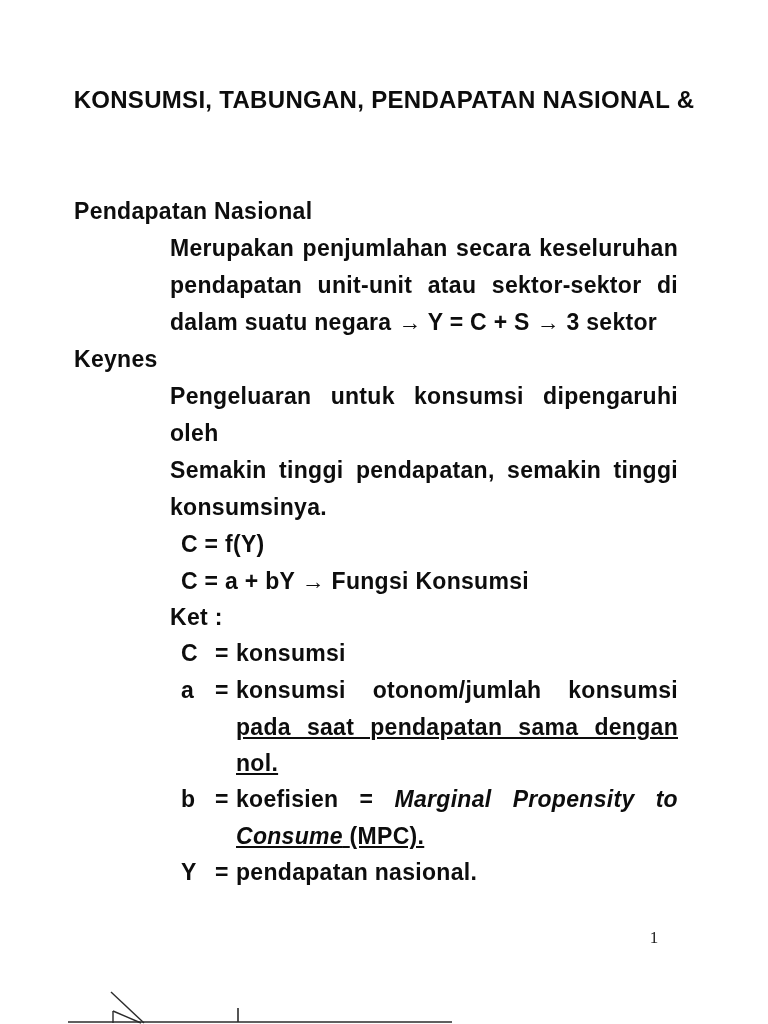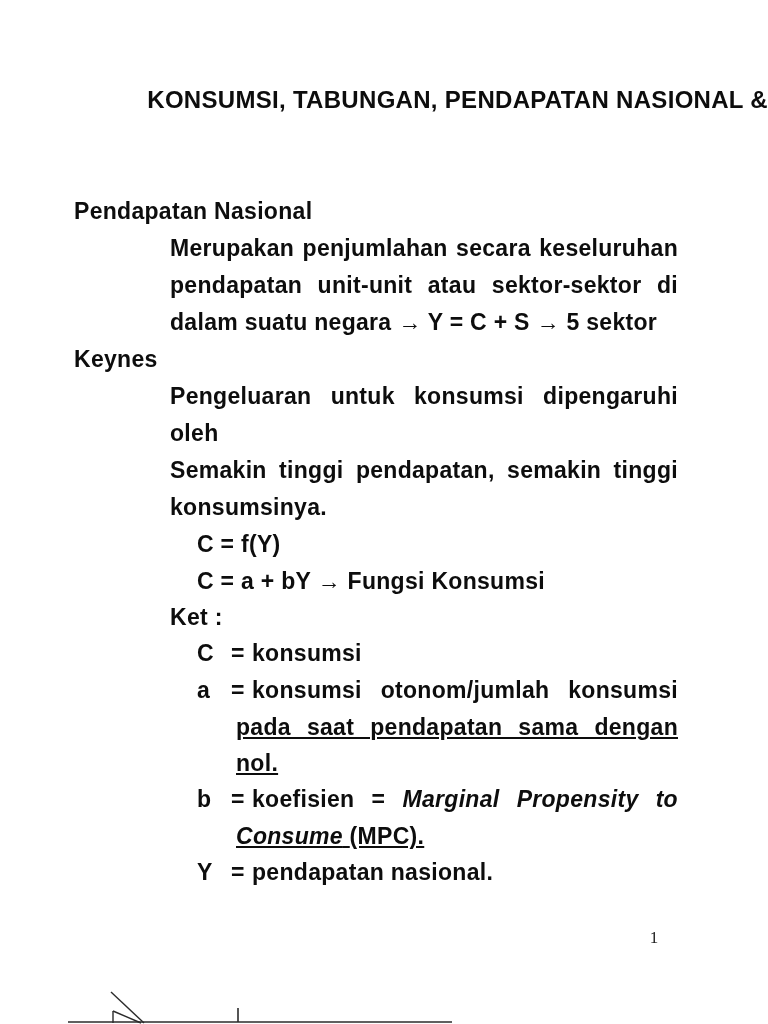--- a/index.html
+++ b/index.html
@@ -10,42 +10,42 @@
     background: #ffffff;
     overflow: hidden;
     font-family: "Liberation Sans", sans-serif;
     color: #0d0d0d;
   }
   .title-block {
     position: absolute;
     top: 80px;
     left: 0;
     width: 768px;
-    text-align: right;
+    text-align: center;
   }
   .title-line {
     height: 40px;
     line-height: 40px;
     font-size: 24px;
     font-weight: 700;
     letter-spacing: 0.3px;
     white-space: nowrap;
   }
   .ln {
     position: absolute;
     height: 37px;
     line-height: 37px;
     font-size: 23px;
     font-weight: 700;
     letter-spacing: 0.3px;
     white-space: nowrap;
   }
   .h  { left: 74px; }
   .i1 { left: 135px; margin-left: 35px; }
-  .i2 { left: 181px; margin-left: 16px; }
+  .i2 { left: 181px; }
   .i3 { left: 236px; text-decoration: underline; }
   .just {
     right: 90px;
     white-space: normal;
     text-align: justify;
     text-align-last: justify;
     text-justify: inter-word;
   }
   .klet { display: inline-block; width: 34px; }
   .keq  { display: inline-block; width: 21px; }
@@ -78,21 +78,21 @@
 <div class="page">
 
   <div class="title-block">
     <div class="title-line">KONSUMSI, TABUNGAN, PENDAPATAN NASIONAL &amp;</div>
   </div>
 
   <div class="ln h" style="top:193px">Pendapatan Nasional</div>
 
   <div class="ln i1 just" style="top:230px">Merupakan penjumlahan secara keseluruhan</div>
   <div class="ln i1 just" style="top:267px">pendapatan unit-unit atau sektor-sektor di</div>
-  <div class="ln i1" style="top:304px"><span>dalam suatu negara</span> <span class="ar">→</span> <span>Y = C + S</span> <span class="ar">→</span> <span>5 sektor</span></div>
+  <div class="ln i1" style="top:304px"><span>dalam suatu negara</span> <span class="ar">→</span> <span>Y = C + S</span> <span class="ar">→</span> <span>3 sektor</span></div>
 
   <div class="ln h" style="top:341px">Keynes</div>
 
   <div class="ln i1 just" style="top:378px">Pengeluaran untuk konsumsi dipengaruhi oleh</div>
 
   <div class="ln i1 just" style="top:452px">Semakin tinggi pendapatan, semakin tinggi</div>
   <div class="ln i1" style="top:489px">konsumsinya.</div>
 
   <div class="ln i2" style="top:526px">C = f(Y)</div>
   <div class="ln i2" style="top:563px"><span>C = a + bY</span> <span class="ar">→</span> <span>Fungsi Konsumsi</span></div>

